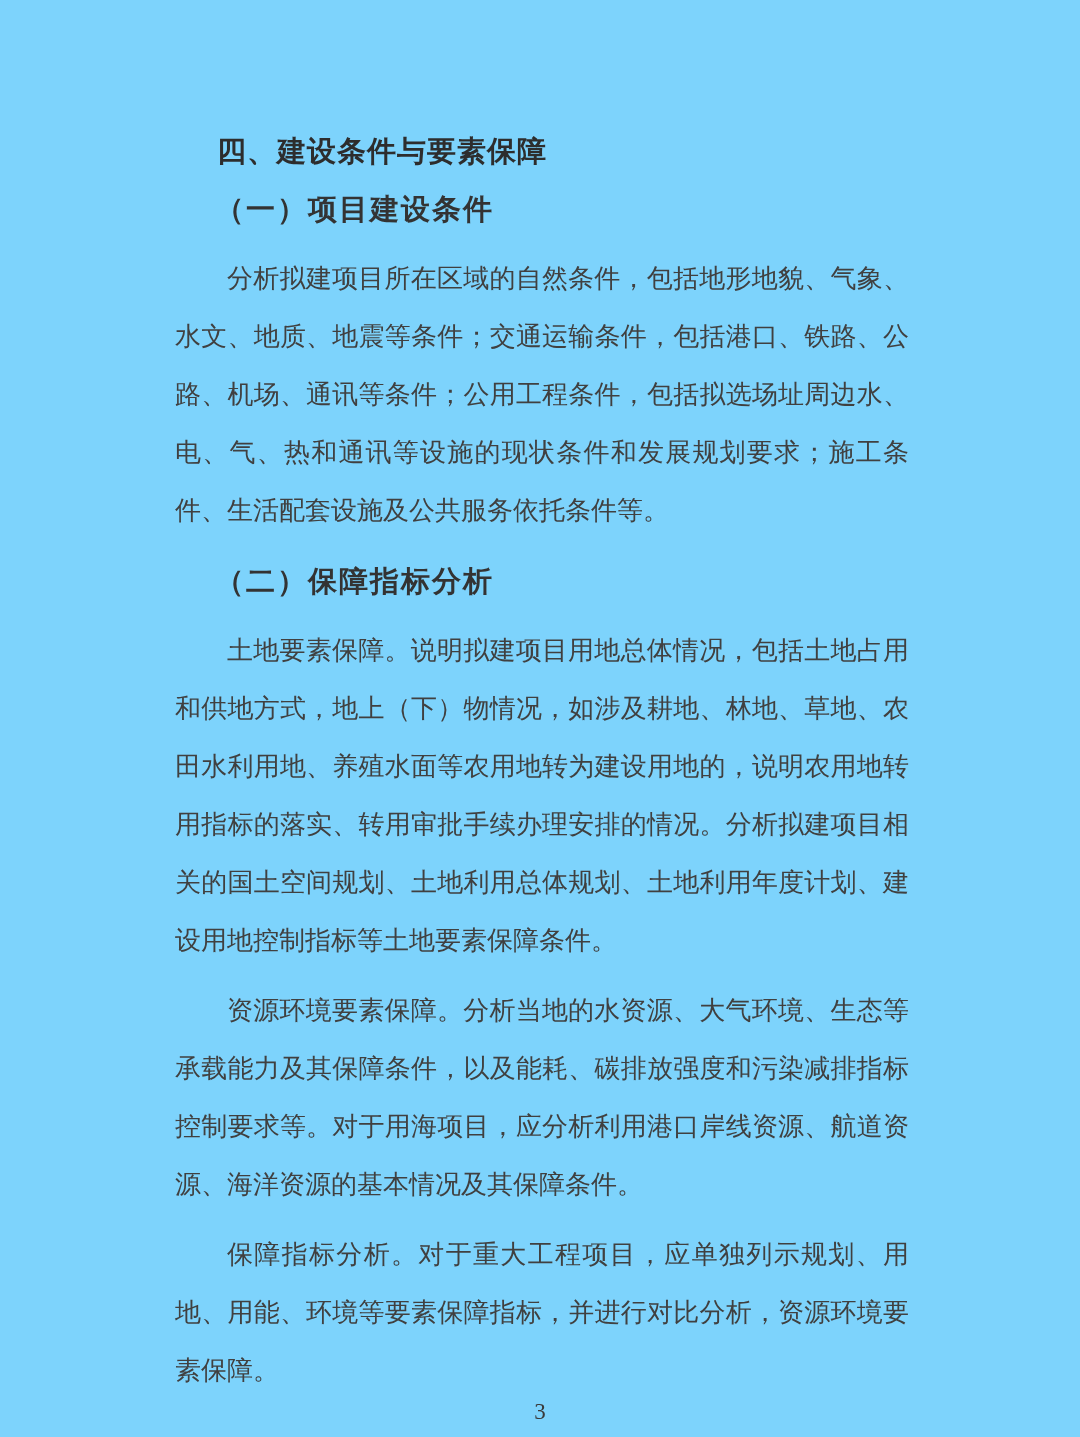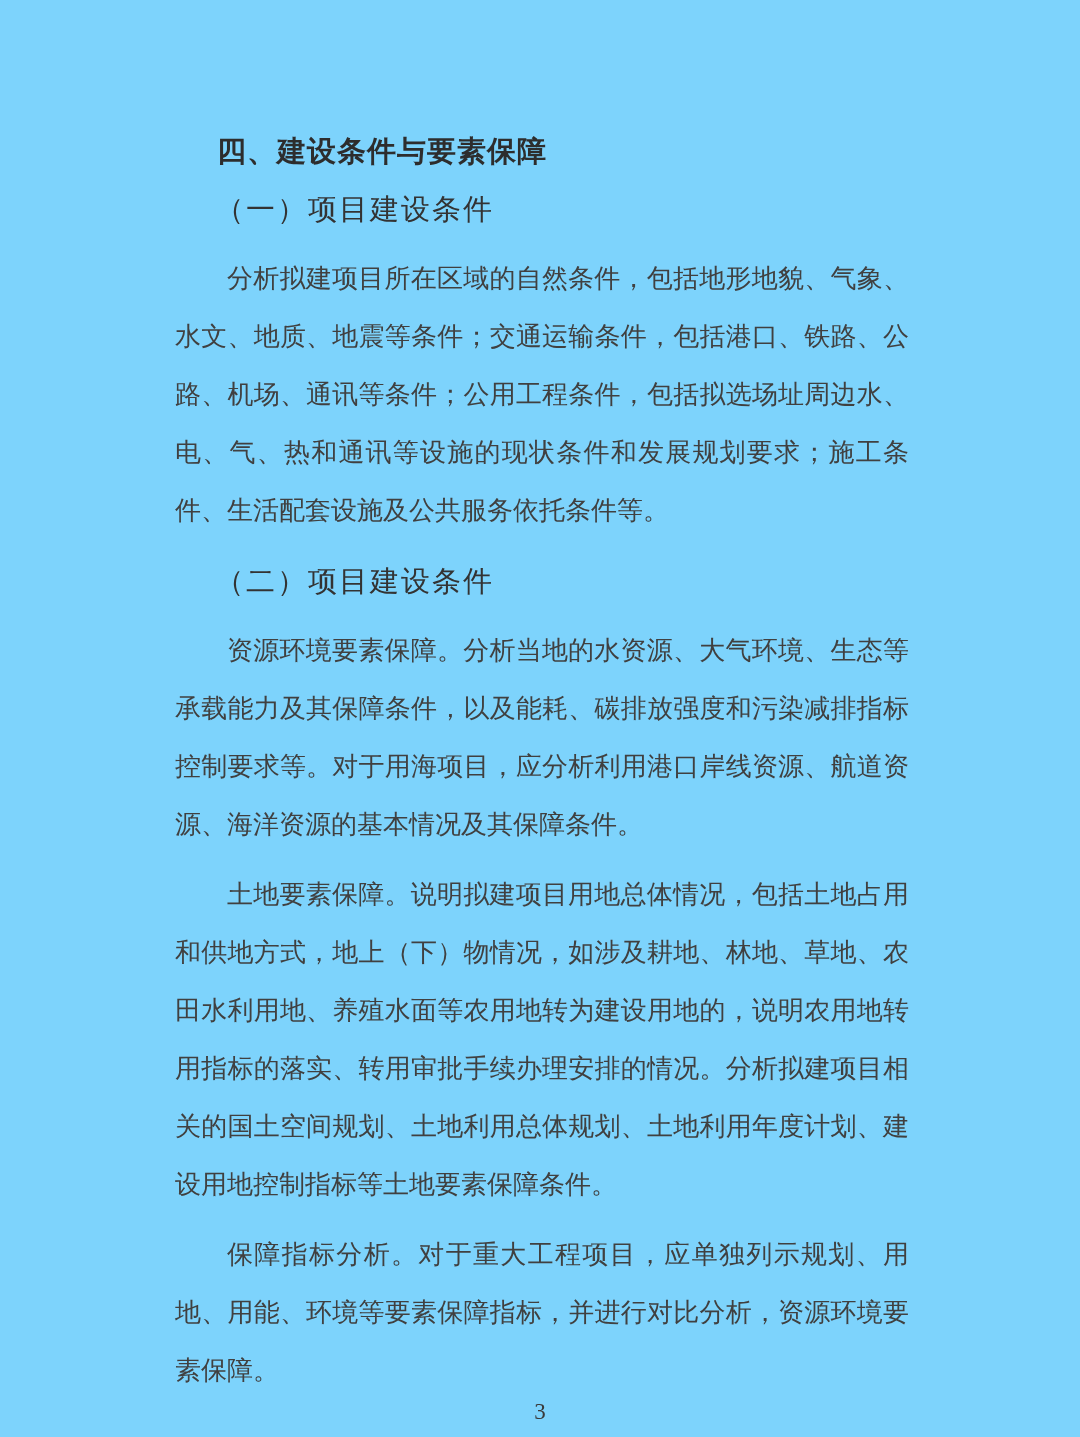--- a/index.html
+++ b/index.html
@@ -32,21 +32,21 @@
     font-size: 29px;
     line-height: 58px;
     color: #2d2d2d;
     text-indent: 54px;
     letter-spacing: 1px;
     white-space: nowrap;
   }
   .sub-heading {
     margin: 0;
     font-family: "Liberation Serif", serif;
-    font-weight: 400;
+    font-weight: 700;
     font-size: 29px;
     line-height: 58px;
     color: #333333;
     text-indent: 52px;
     letter-spacing: 2px;
     white-space: nowrap;
   }
   .para {
     margin: 12px;
     font-size: 26px;
@@ -71,24 +71,24 @@
 
 <div class="page">
   <div class="content">
 
     <h1 class="doc-heading">四、建设条件与要素保障</h1>
 
     <h2 class="sub-heading">（一）项目建设条件</h2>
 
     <p class="para">分析拟建项目所在区域的自然条件，包括地形地貌、气象、水文、地质、地震等条件；交通运输条件，包括港口、铁路、公路、机场、通讯等条件；公用工程条件，包括拟选场址周边水、电、气、热和通讯等设施的现状条件和发展规划要求；施工条件、生活配套设施及公共服务依托条件等。</p>
 
-    <h2 class="sub-heading">（二）项目建设条件</h2>
+    <h2 class="sub-heading">（二）保障指标分析</h2>
+
+    <p class="para">土地要素保障。说明拟建项目用地总体情况，包括土地占用和供地方式，地上（下）物情况，如涉及耕地、林地、草地、农田水利用地、养殖水面等农用地转为建设用地的，说明农用地转用指标的落实、转用审批手续办理安排的情况。分析拟建项目相关的国土空间规划、土地利用总体规划、土地利用年度计划、建设用地控制指标等土地要素保障条件。</p>
 
     <p class="para">资源环境要素保障。分析当地的水资源、大气环境、生态等承载能力及其保障条件，以及能耗、碳排放强度和污染减排指标控制要求等。对于用海项目，应分析利用港口岸线资源、航道资源、海洋资源的基本情况及其保障条件。</p>
-
-    <p class="para">土地要素保障。说明拟建项目用地总体情况，包括土地占用和供地方式，地上（下）物情况，如涉及耕地、林地、草地、农田水利用地、养殖水面等农用地转为建设用地的，说明农用地转用指标的落实、转用审批手续办理安排的情况。分析拟建项目相关的国土空间规划、土地利用总体规划、土地利用年度计划、建设用地控制指标等土地要素保障条件。</p>
 
     <p class="para">保障指标分析。对于重大工程项目，应单独列示规划、用地、用能、环境等要素保障指标，并进行对比分析，资源环境要素保障。</p>
 
   </div>
 
   <div class="page-number">3</div>
 </div>
 
 </body></html>

